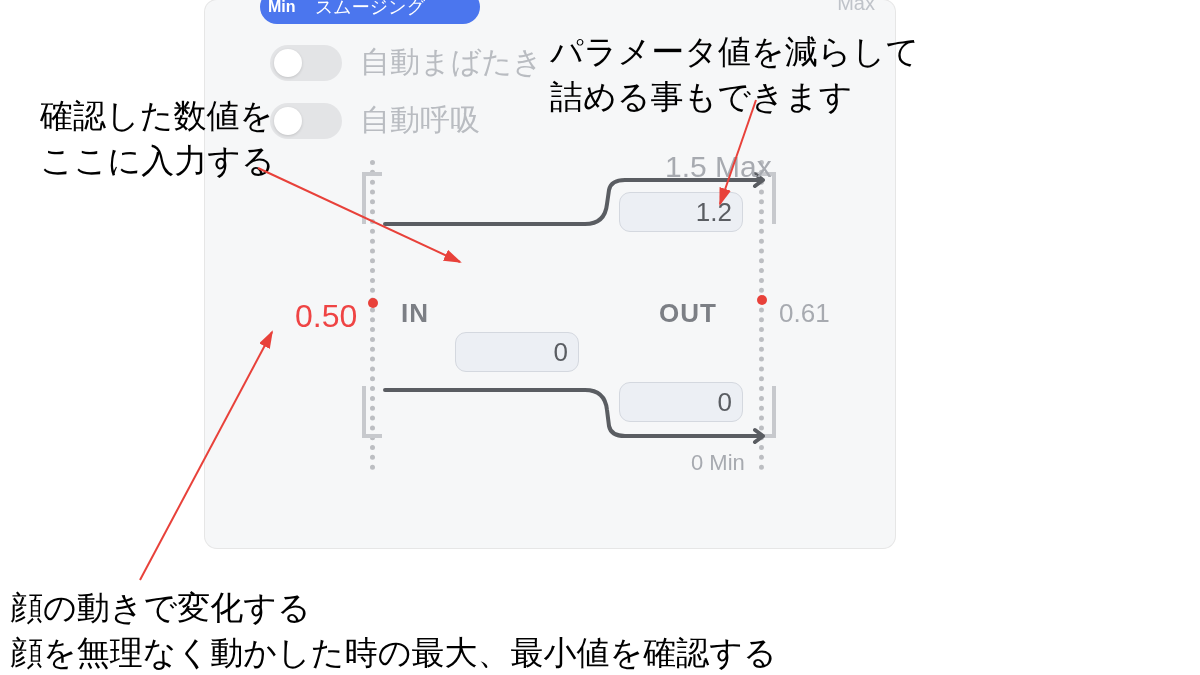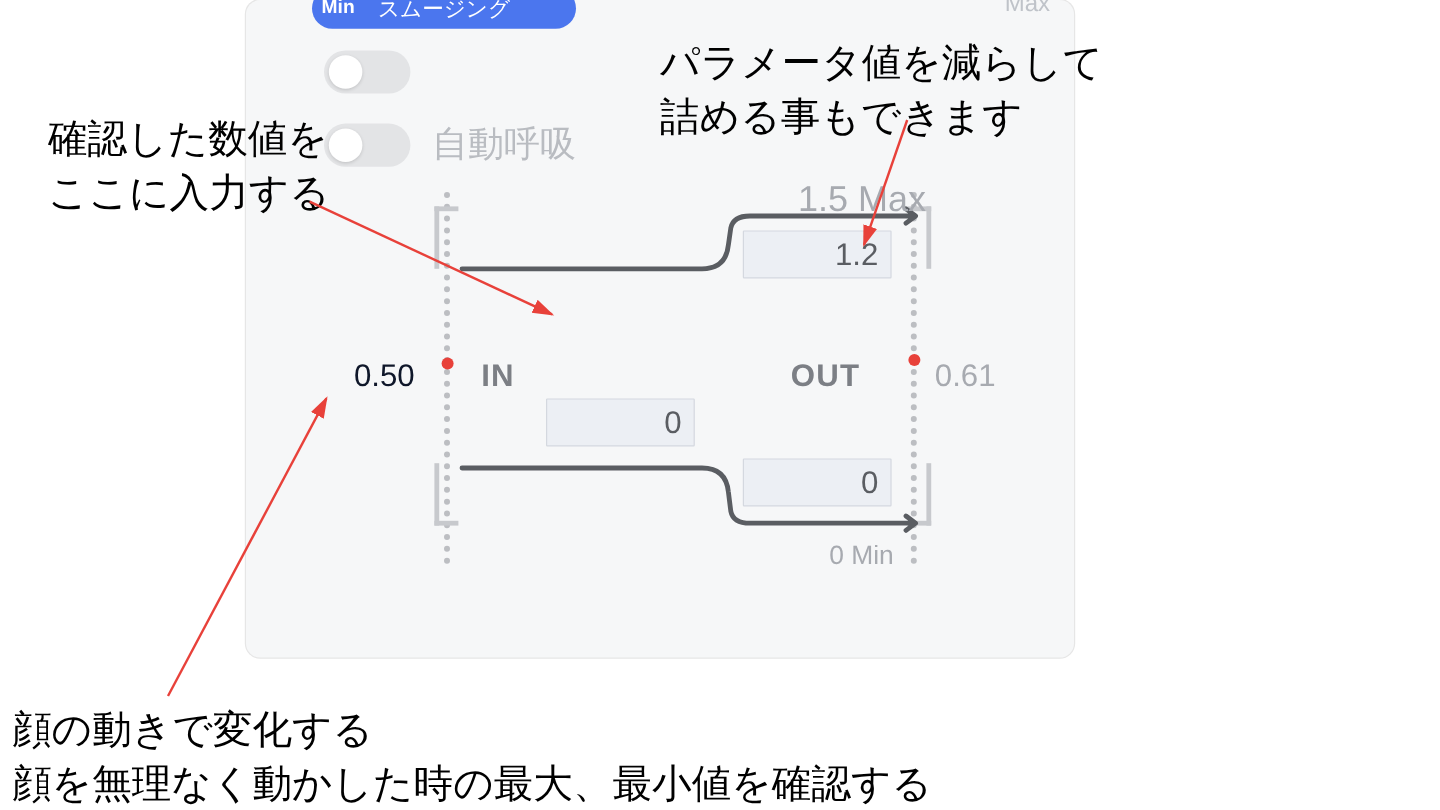--- a/index.html
+++ b/index.html
@@ -67,31 +67,31 @@
   .bracket.br { left: 491px; top: 236px; height: 52px; border-left:none; }
 
   .red-dot {
     position:absolute; width:10px; height:10px; background:#e8413a; border-radius:50%;
   }
   .red-dot.l { left:103px; top:148px; }
   .red-dot.r { left:492px; top:145px; }
 
   .val-box {
     position:absolute; width: 124px; height: 40px;
-    background:#eceff4; border:1px solid #d4d8df; border-radius:1px;
+    background:#eceff4; border:1px solid #d4d8df; border-radius:11px;
     font-size: 26px; color:#5a5d62; text-align:right; padding-right:10px; line-height:38px;
   }
   .val-box.in-top  { left: 190px; top:  92px; }
   .val-box.out-top { left: 354px; top:  42px; }
   .val-box.in-bot  { left: 190px; top: 182px; }
   .val-box.out-bot { left: 354px; top: 232px; }
 
   .in-label  { position:absolute; left: 136px; top: 148px; font-size: 26px; font-weight:700; color:#7c7f85; letter-spacing:1px;}
   .out-label { position:absolute; left: 394px; top: 148px; font-size: 26px; font-weight:700; color:#7c7f85; letter-spacing:1px;}
-  .in-value  { position:absolute; left:  30px; top: 148px; font-size: 26px; color:#0f172a; }
+  .in-value  { position:absolute; left:  30px; top: 148px; font-size: 32px; color:#ef4444; }
   .out-value { position:absolute; left: 514px; top: 148px; font-size: 26px; color:#a7aab0; }
   .maxline   { position:absolute; left: 400px; top:   0px;  font-size: 30px; color:#a7aab0; }
   .minline   { position:absolute; left: 426px; top: 300px;  font-size: 22px; color:#a7aab0; }
 
   
   .anno { position:absolute; font-size: 33px; color:#000000; line-height:1.35; white-space:pre; font-weight:400; }
   .anno.a1 { left:  40px; top:  94px; }
   .anno.a2 { left: 550px; top:  30px; }
   .anno.a3 { left:  10px; top: 586px; }
 </style>
@@ -103,20 +103,21 @@
   <div class="pill">
     <span class="pill-left">Min</span>
     <span>スムージング</span>
   </div>
   <div class="max-label">Max</div>
 
   <div class="toggle-row blink">
     <div class="toggle">
         <div class="knob"></div>
       </div>
+    <div class="toggle-label">自動まばたき</div>
   </div>
   <div class="toggle-row breath">
     <div class="toggle">
         <div class="knob"></div>
       </div>
     <div class="toggle-label">自動呼吸</div>
   </div>
 
   <div class="curve-area">
     <div class="dotted-v left"></div>

